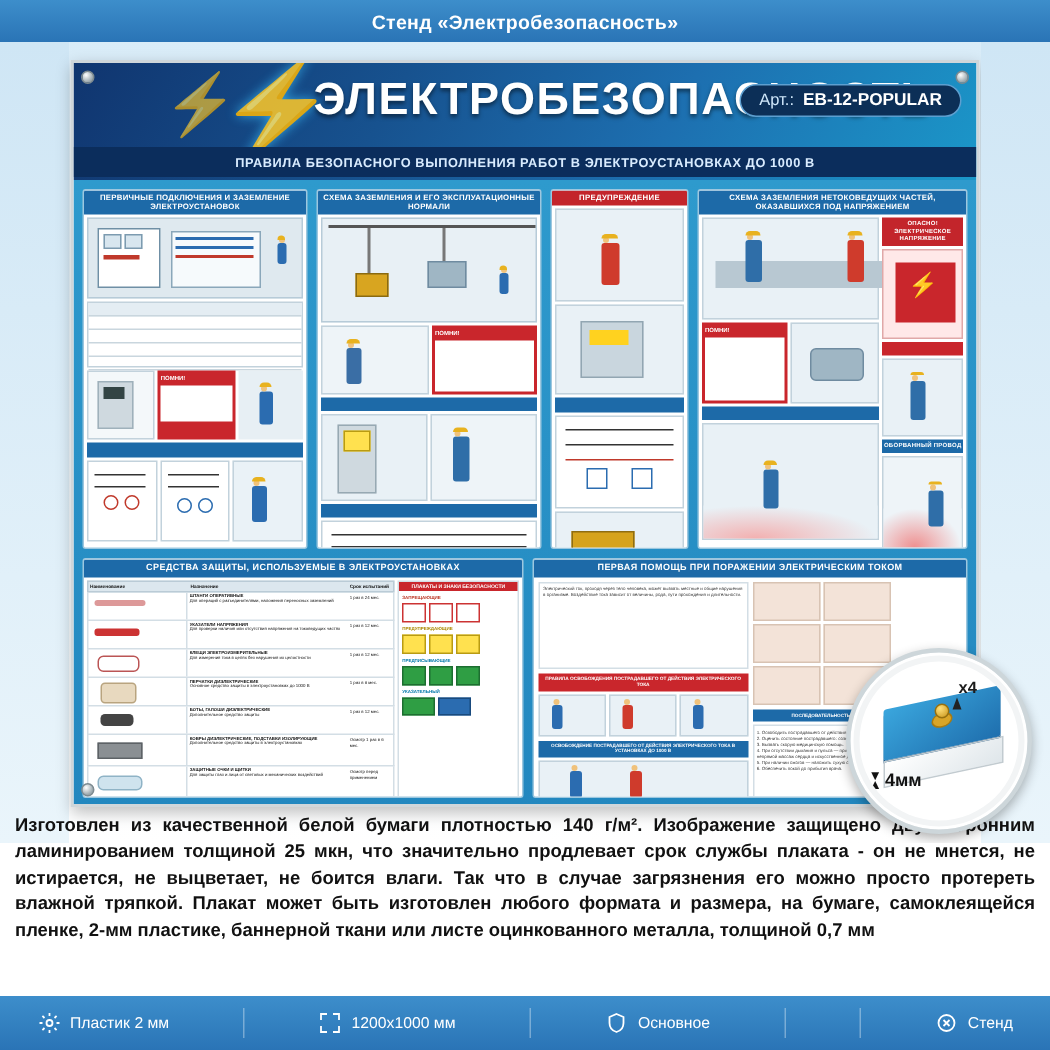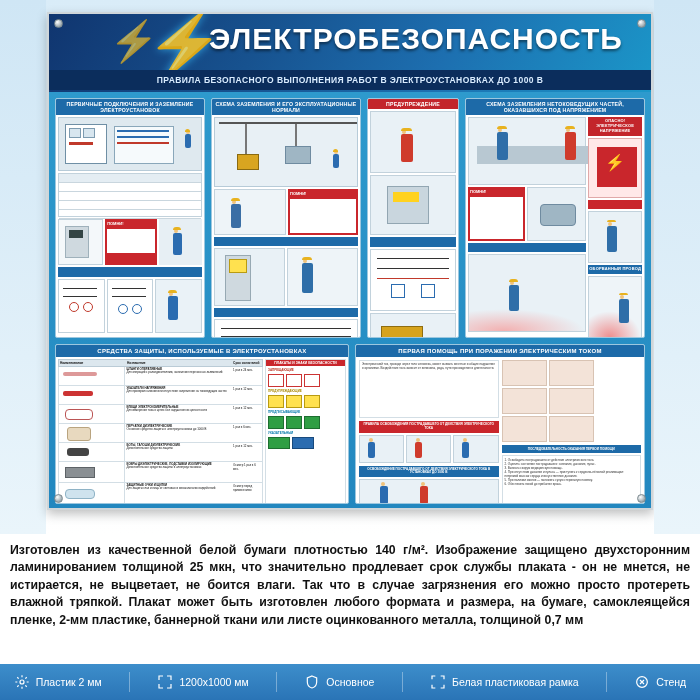--- a/index.html
+++ b/index.html
@@ -188,33 +188,40 @@
   }
   .feat{display:flex;align-items:center;gap:6px;white-space:nowrap;}
   .feat svg{display:block;}
   .sep{width:1px;height:20px;background:rgba(255,255,255,.35);}
 </style>
 </head>
 <body>
 
 <div class="page">
 
+  <div class="topbar">
+    <span>Стенд «Электробезопасность»</span>
+  </div>
 
   <div class="hero">
 
     <div class="poster">
       <span class="corner tl"></span>
       <span class="corner tr"></span>
       <span class="corner bl"></span>
       <span class="corner br"></span>
 
       <div class="p-head">
         <div class="bolt2">⚡</div>
         <div class="bolt">⚡</div>
         <div class="p-title">ЭЛЕКТРОБЕЗОПАСНОСТЬ</div>
+        <div class="art-badge">
+          <span>Арт.:</span>
+          <b>EB-12-POPULAR</b>
+        </div>
         <div class="p-sub">ПРАВИЛА БЕЗОПАСНОГО ВЫПОЛНЕНИЯ РАБОТ В ЭЛЕКТРОУСТАНОВКАХ ДО 1000 В</div>
       </div>
 
       <div class="p-body">
 
         <div class="row" style="height:240px;">
 
           <div class="panel" style="width:150px;">
             <div class="panel-title">ПЕРВИЧНЫЕ ПОДКЛЮЧЕНИЯ И ЗАЗЕМЛЕНИЕ ЭЛЕКТРОУСТАНОВОК</div>
             <div style="padding:2px;">
@@ -530,20 +537,37 @@
                 </div>
 
               </div>
             </div>
           </div>
         </div>
 
       </div>
     </div>
 
+    <div class="magnifier">
+      <div class="mag-inner">
+        <div class="mag-plate"></div>
+        <div class="mag-hole"></div>
+        <div class="mag-screw"></div>
+        <div class="mag-arrow"></div>
+        <div class="mag-x4">x4</div>
+        <div class="mag-white"></div>
+        <div class="mag-dim">
+          <span class="arrows">
+              <span>▼</span>
+              <span>▲</span>
+            </span>
+          <span>4мм</span>
+        </div>
+      </div>
+    </div>
 
   </div>
 
   <div class="desc">Изготовлен из качественной белой бумаги плотностью 140 г/м². Изображение защищено двухсторонним ламинированием толщиной 25 мкн, что значительно продлевает срок службы плаката - он не мнется, не истирается, не выцветает, не боится влаги. Так что в случае загрязнения его можно просто протереть влажной тряпкой. Плакат может быть изготовлен любого формата и размера, на бумаге, самоклеящейся пленке, 2-мм пластике, баннерной ткани или листе оцинкованного металла, толщиной 0,7 мм</div>
 
   <div class="features">
     <div class="feat">
       <span>
         <svg width="16" height="16" viewBox="0 0 24 24" fill="none" stroke="#ffffff" stroke-width="1.8">
           <circle cx="12" cy="12" r="3"></circle>
@@ -564,28 +588,20 @@
     <div class="sep"></div>
     <div class="feat">
       <span>
         <svg width="16" height="16" viewBox="0 0 24 24" fill="none" stroke="#ffffff" stroke-width="1.8">
           <path d="M12 3l7 3v6c0 5-3.5 8-7 9-3.5-1-7-4-7-9V6z"></path>
         </svg>
       </span>
       <span>Основное</span>
     </div>
     <div class="sep"></div>
-    <div class="feat">
-      <span>
-        <svg width="16" height="16" viewBox="0 0 24 24" fill="none" stroke="#ffffff" stroke-width="1.8">
-          <path d="M3 8V3h5M21 8V3h-5M3 16v5h5M21 16v5h-5"></path>
-        </svg>
-      </span>
-      <span>Белая пластиковая рамка</span>
-    </div>
     <div class="sep"></div>
     <div class="feat">
       <span>
         <svg width="16" height="16" viewBox="0 0 24 24" fill="none" stroke="#ffffff" stroke-width="1.8">
           <circle cx="12" cy="12" r="8"></circle>
           <path d="M9 9l6 6M15 9l-6 6"></path>
         </svg>
       </span>
       <span>Стенд</span>
     </div>

